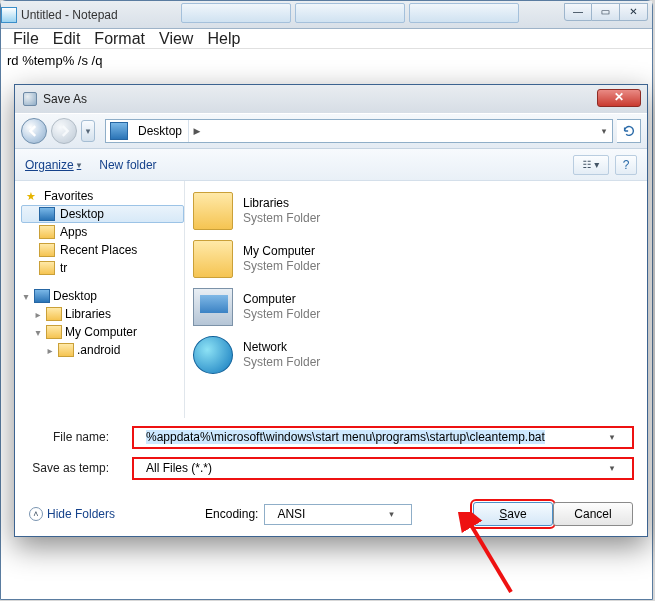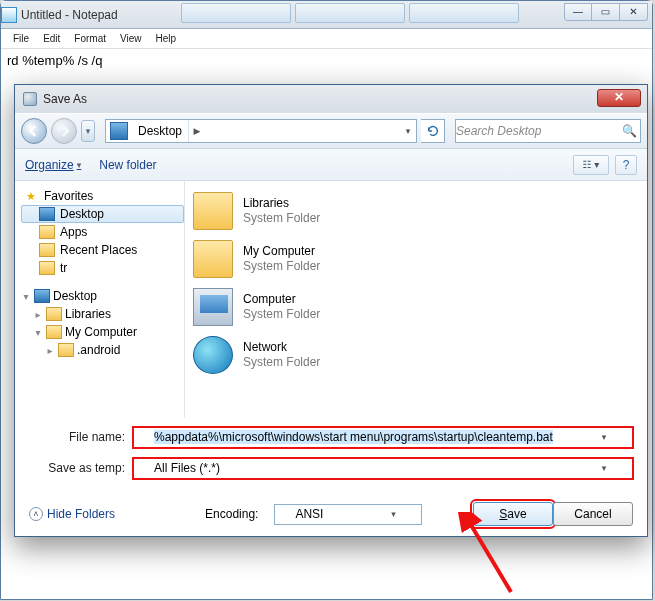--- a/index.html
+++ b/index.html
@@ -8,21 +8,21 @@
 
 .notepad { position: absolute; left: 0; top: 0; width: 653px; height: 600px; background: #fff; border: 1px solid #5a7ca0; border-radius: 6px 6px 0 0; }
 .np-titlebar { height: 28px; background: linear-gradient(#eaeef2, #d8e0e8); border-bottom: 1px solid #9eb3c8; display: flex; align-items: center; padding: 0 0; font-size: 12px; color: #333; }
 .np-titlebar .icon { width: 16px; height: 16px; margin-right: 4px; background: linear-gradient(#fff,#9bd3f1); border: 1px solid #3a8ec9; }
 .np-tasks { position: absolute; left: 180px; top: 2px; display: flex; gap: 4px; }
 .np-tasks .task { width: 110px; height: 20px; background: linear-gradient(#f0f6fb,#d0e2f1); border: 1px solid #a4c0db; border-radius: 2px; }
 .np-winbtns { position: absolute; right: 4px; top: 2px; display: flex; }
 .np-winbtns .wb { width: 28px; height: 18px; background: linear-gradient(#f4f7fb,#d7e3ef); border: 1px solid #9db5cc; border-left: none; font-size: 10px; text-align: center; line-height: 16px; color: #234; }
 .np-winbtns .wb:first-child { border-left: 1px solid #9db5cc; border-radius: 0 0 0 3px; }
 .np-winbtns .wb:last-child { border-radius: 0 0 3px 0; }
-.np-menu { height: 20px; display: flex; align-items: center; gap: 2px; padding: 0 6px; font-size: 10px; color: #222; border-bottom: 1px solid #e0e0e0; }
+.np-menu { height: 20px; display: flex; align-items: center; gap: 2px; padding: 0 6px; font-size: 16px; color: #222; border-bottom: 1px solid #e0e0e0; }
 .np-menu span { padding: 2px 6px; }
 .np-body { padding: 4px 6px; font-family: Consolas, monospace; font-size: 13px; color: #000; }
 
 
 .saveas { position: absolute; left: 14px; top: 84px; width: 634px; height: 453px; background: #fff; border: 1px solid #3c6390; box-shadow: 0 10px 28px rgba(0,0,0,.45); }
 .sa-titlebar { height: 28px; background: linear-gradient(#e9edf1,#d6dde5); display: flex; align-items: center; padding: 0 8px; font-size: 12px; color: #222; position: relative; }
 .sa-titlebar .hd { width: 14px; height: 14px; margin-right: 6px; background: radial-gradient(circle at 30% 30%, #e9eef2, #8facc6); border: 1px solid #6e8aa6; border-radius: 2px; }
 .sa-close { position: absolute; right: 6px; top: 4px; width: 44px; height: 18px; background: linear-gradient(#e98a84,#c93b30); border: 1px solid #8e2b24; border-radius: 3px; color: #fff; text-align: center; line-height: 15px; font-size: 12px; font-weight: bold; }
 
 .sa-navbar { height: 36px; background: linear-gradient(#f5f8fb,#e4ebf3); border-top: 1px solid #fff; border-bottom: 1px solid #c5d3e1; display: flex; align-items: center; padding: 0 6px; gap: 4px; }
@@ -65,28 +65,28 @@
 .li-row .txt .nm { color: #000; }
 .li-row .txt .sub { color: #7a7a7a; }
 .big.folder { background: linear-gradient(#ffe9a8,#f5c452); border: 1px solid #caa038; border-radius: 2px; }
 .big.computer { background: linear-gradient(#e8eef4,#b5c5d6); border: 1px solid #7c92a8; position: relative; }
 .big.computer:after{ content:""; position:absolute; left:6px; top:6px; width:28px; height:18px; background: linear-gradient(#7fb8e6,#3b82c4); }
 .big.network { background: radial-gradient(circle at 35% 35%, #8de2f5, #1278bd); border-radius: 50%; border:1px solid #0f619a; }
 
 
 .sa-form { padding: 6px 14px 10px 14px; font-size: 12px; }
 .frow { display: flex; align-items: center; height: 26px; margin-bottom: 5px; }
-.frow .lab { width: 104px; text-align: right; padding-right: 8px; color: #222; }
+.frow .lab { width: 104px; text-align: right; padding-right: 24px; color: #222; }
 .frow .ctl { flex: 1; }
-.combo { height: 21px; width: 100%; background: #fff; border: 1px solid #8faec8; display: flex; align-items: center; padding: 0 20px; font-size: 12px; }
+.combo { height: 21px; width: 100%; background: #fff; border: 1px solid #8faec8; display: flex; align-items: center; padding: 0 12px; font-size: 12px; }
 .combo .dd { margin-left: auto; width: 16px; text-align: center; color: #555; font-size: 9px; }
 .hl-red { outline: 2px solid #e11; outline-offset: -1px; }
 .sa-bottom { display: flex; align-items: center; padding: 6px 14px 12px 14px; gap: 10px; font-size: 12px; }
 .hf { display: flex; align-items: center; gap: 4px; color: #15428b; }
-.enc { display:flex; align-items:center; gap:16px; margin-left:80px;}
+.enc { display:flex; align-items:center; gap:6px; margin-left:80px;}
 .enc .combo { width: 148px; }
 .buttons { margin-left: auto; display: flex; gap: 0; }
 .btn { width: 80px; height: 24px; background: linear-gradient(#fdfdfd,#e6e6e6); border: 1px solid #8a8a8a; border-radius: 3px; font-size: 12px; text-align: center; line-height: 22px; }
 .btn.save { background: linear-gradient(#f6fbff,#d5e7f7); border: 1px solid #4c8fc8; }
 .btn.save.hl { outline: 2px solid #e11; outline-offset: 1px; } 
 svg.pointer { position:absolute; left: 426px; top: 512px; width: 110px; height: 86px; pointer-events:none; }
 </style>
 </head>
 <body>
 
@@ -139,24 +139,20 @@
     <div class="breadcrumb">
       <span class="bc-ico"></span>
       <span class="seg">Desktop</span>
       <span class="arrow">▶</span>
       <span class="arrow" style="margin-left:auto">▾</span>
     </div>
     <div class="refresh">
       <svg width="14" height="14" viewBox="0 0 16 16">
           <path d="M3 8a5 5 0 1 1 1.7 3.7M3 8V4m0 4h4" fill="none" stroke="#2a6aa8" stroke-width="1.6"></path>
         </svg>
-    </div>
-    <div class="searchbox">
-      <span class="ph">Search Desktop</span>
-      <span class="sx">🔍</span>
     </div>
   </div>
 
   <div class="sa-toolbar">
     <span class="org">
         <span>Organize</span>
         <span style="font-size:9px;color:#567;">▾</span>
       </span>
     <span class="nf">New folder</span>
     <div class="right">

